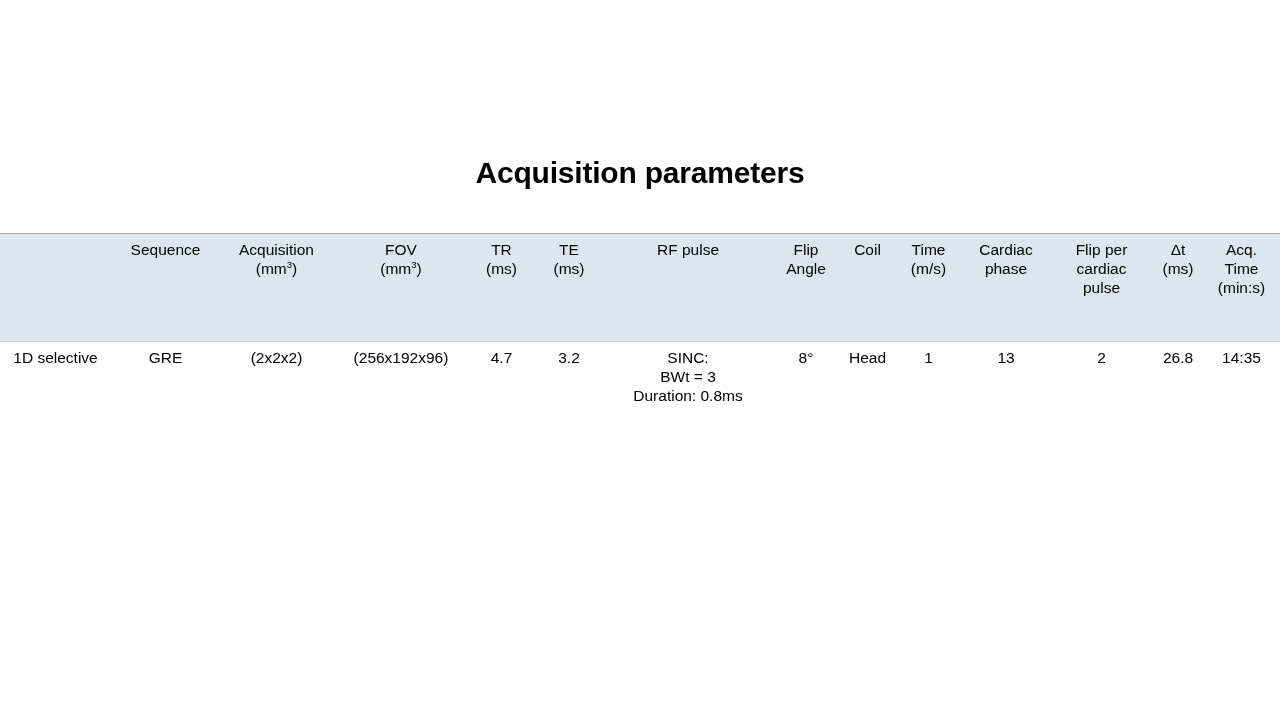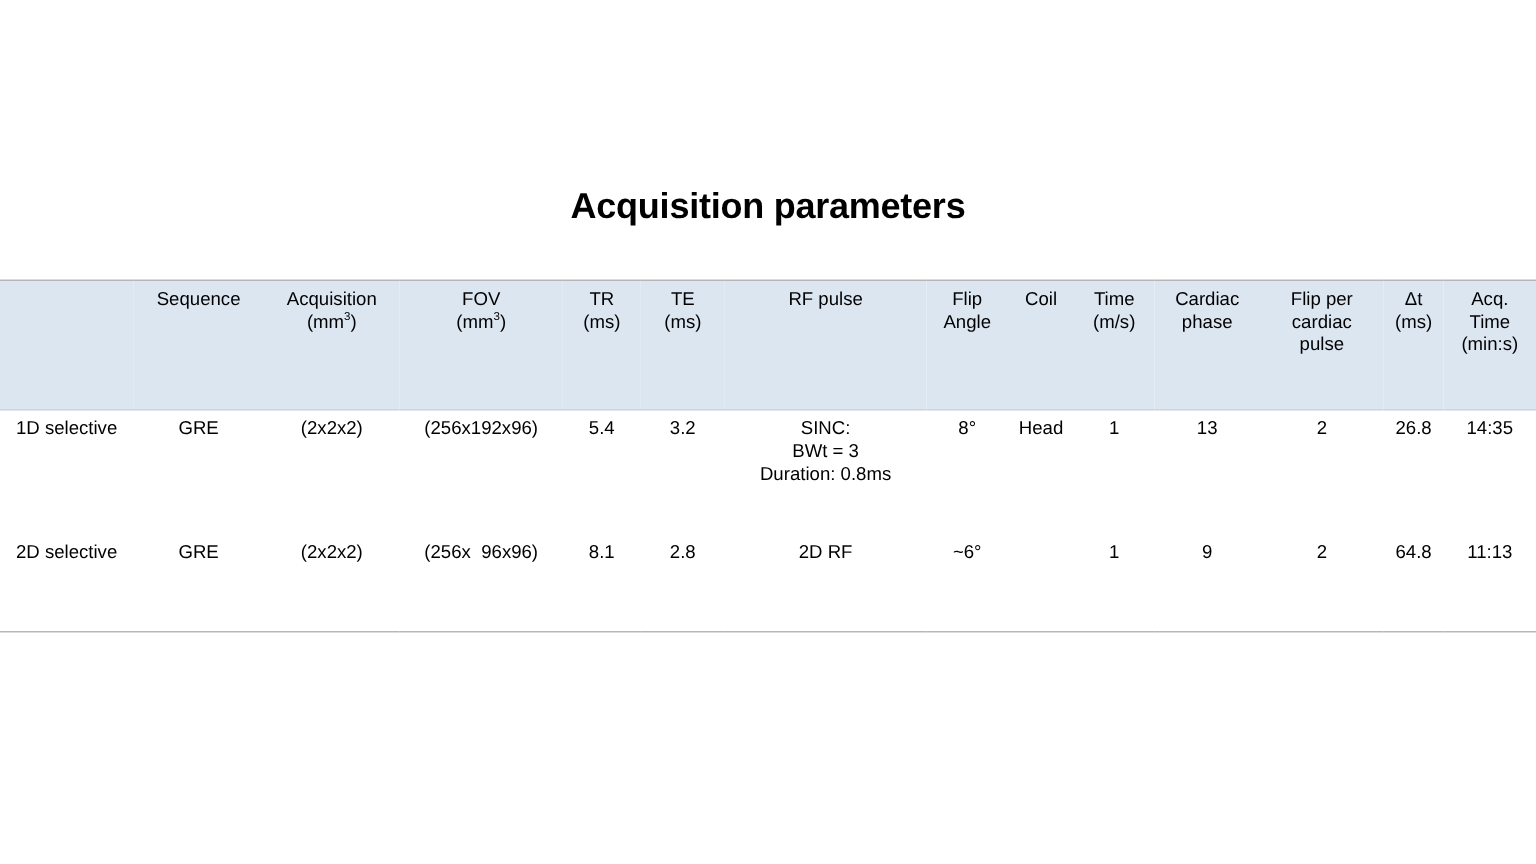--- a/index.html
+++ b/index.html
@@ -219,52 +219,34 @@
         </tr>
       </thead>
 
       <tbody>
 
         <tr class="row-first">
           <td class="rowlabel">1D selective</td>
           <td>GRE</td>
           <td>(2x2x2)</td>
           <td>(256x192x96)</td>
-          <td>5.4</td>
+          <td>4.7</td>
           <td>3.2</td>
           <td class="multiline">
             <span>SINC:</span>
             <span>BWt = 3</span>
             <span>Duration: 0.8ms</span>
           </td>
           <td class="cell-right">8°</td>
           <td>Head</td>
           <td>1</td>
           <td>13</td>
           <td>2</td>
           <td>26.8</td>
           <td>14:35</td>
         </tr>
 
-        <tr class="row-last">
-          <td class="rowlabel">2D selective</td>
-          <td>GRE</td>
-          <td>(2x2x2)</td>
-          <td style="white-space:pre;">(256x  96x96)</td>
-          <td>8.1</td>
-          <td>2.8</td>
-          <td class="multiline">
-            <span>2D RF</span>
-          </td>
-          <td class="cell-right">~6°</td>
-          <td></td>
-          <td>1</td>
-          <td>9</td>
-          <td>2</td>
-          <td>64.8</td>
-          <td>11:13</td>
-        </tr>
 
       </tbody>
     </table>
   </div>
 
 </div>
 
 </body></html>

